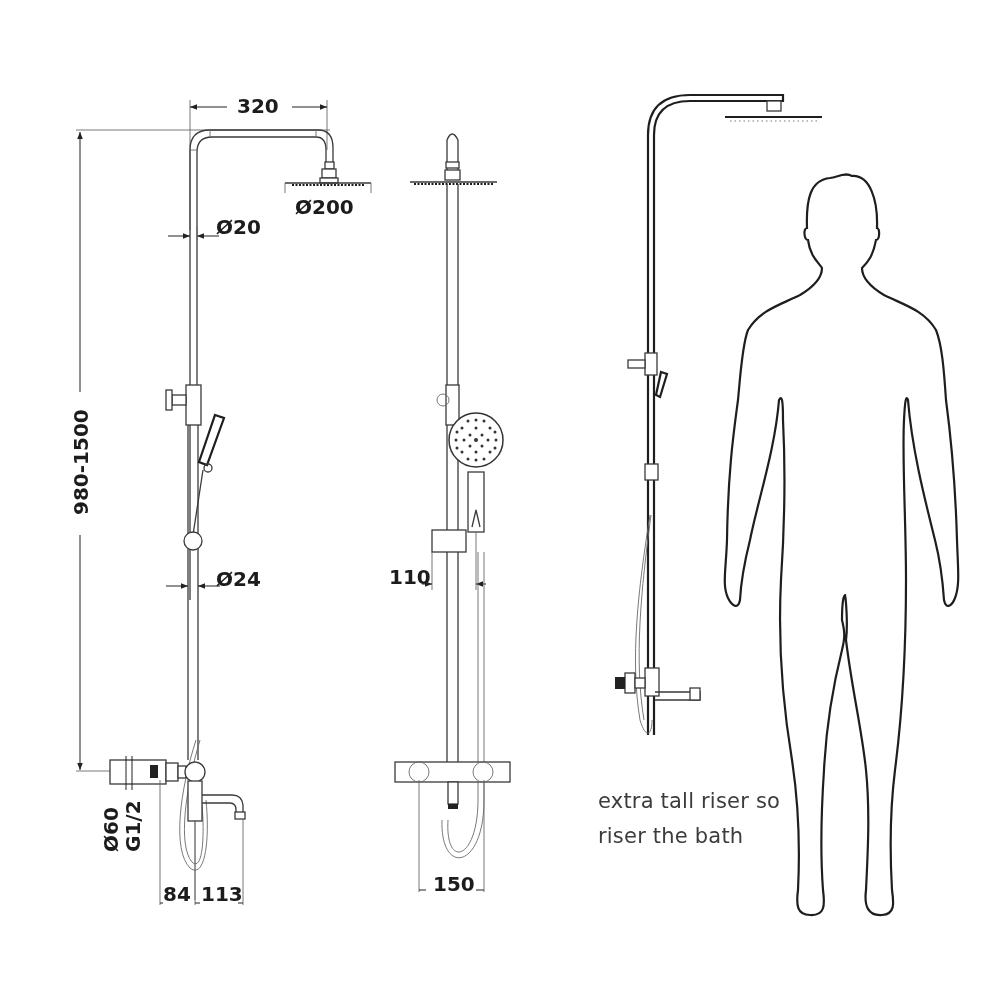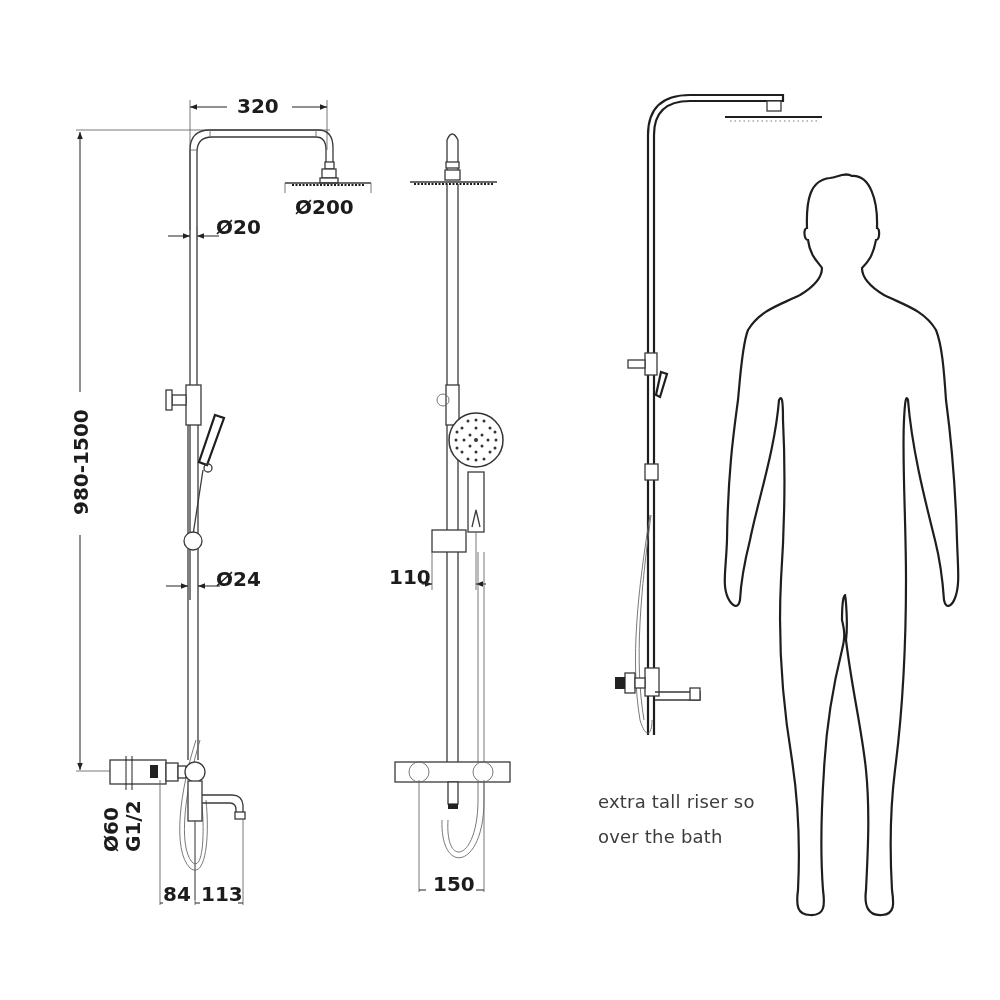--- a/index.html
+++ b/index.html
@@ -5,21 +5,21 @@
     html, body { margin: 0; padding: 0; background: #ffffff; }
     body { width: 1000px; height: 1000px; position: relative; overflow: hidden; font-family: "DejaVu Sans", sans-serif; }
     #drawing { position: absolute; left: 0; top: 0; width: 1000px; height: 1000px; }
     .ln { fill: none; stroke: #3a3a3a; stroke-width: 1.3; }
     .thin { fill: none; stroke: #6a6a6a; stroke-width: 0.9; }
     .dim { fill: none; stroke: #222; stroke-width: 1; }
     .bold { fill: none; stroke: #1e1e1e; stroke-width: 2.2; }
     .fillw { fill: #ffffff; stroke: #3a3a3a; stroke-width: 1.3; }
     .dk { fill: #222; stroke: none; }
     .dimtxt { font-family: "DejaVu Sans", sans-serif; font-weight: bold; font-size: 20px; fill: #1c1c1c; }
-    .note { position: absolute; left: 598px; top: 784px; width: 200px; font-family: "DejaVu Sans", sans-serif; font-size: 18px; line-height: 35px; color: #3c3c3c; letter-spacing: 0.2px; }
+    .note { position: absolute; left: 598px; top: 784px; width: 200px; font-family: "DejaVu Sans", sans-serif; font-size: 21px; line-height: 35px; color: #3c3c3c; letter-spacing: 0.2px; }
     .note div { white-space: nowrap; }
   </style>
 </head>
 <body>
 
 <svg id="drawing" viewBox="0 0 1000 1000" xmlns="http://www.w3.org/2000/svg">
   <defs>
     <marker id="arr" viewBox="0 0 10 10" refX="10" refY="5" markerWidth="9" markerHeight="7" orient="auto-start-reverse">
       <path d="M0,1 L10,5 L0,9 z" fill="#222"></path>
     </marker>
@@ -224,14 +224,14 @@
          C904,700 906,640 906,580 C906,520 902,460 904,420 C905,400 906,395 908,400
          C912,450 925,500 935,540 C940,560 943,585 944,600 C946,610 952,606 955,598
          C960,585 958,570 957,540 C955,470 950,430 946,400 C944,370 942,345 936,330
          C924,310 904,305 884,295 C869,286 862,278 862,268 C868,262 873,256 876,240
          C880,240 880,228 877,228 C878,200 870,175 852,176 C845,172 838,177 830,178 Z"></path>
   </g>
 </svg>
 
 <div class="note">
   <div>extra tall riser so</div>
-  <div>over the bath</div>
+  <div>riser the bath</div>
 </div>
 
 </body></html>

